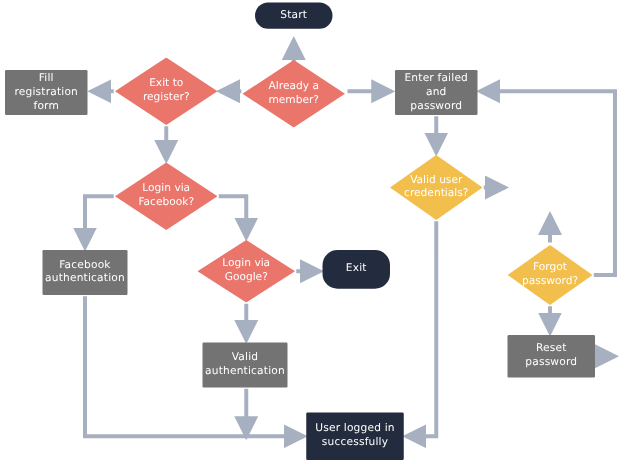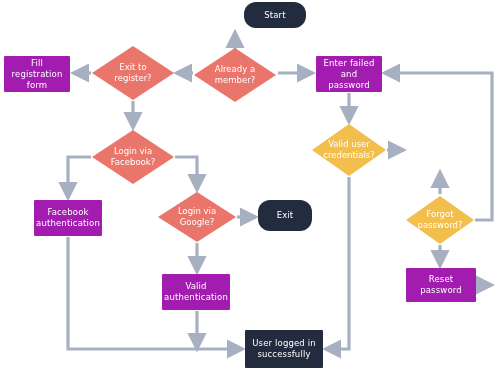--- a/index.html
+++ b/index.html
@@ -4,21 +4,21 @@
 <style>
   html,body{margin:0;padding:0;background:#ffffff;}
   body{width:500px;height:371px;overflow:hidden;
        font-family:"DejaVu Sans","Liberation Sans",sans-serif;}
   #canvas{position:relative;width:500px;height:371px;background:#ffffff;}
   .node{position:absolute;display:flex;align-items:center;justify-content:center;
         text-align:center;color:#ffffff;font-size:8.5px;line-height:11px;
         letter-spacing:.15px;box-sizing:border-box;padding:2px;}
   .node .lbl{display:block;width:100%;white-space:pre-line;}
   .rect{border-radius:1px;}
-  .teal{background:#a21caf;}
+  .teal{background:#737373;}
   .navy{background:#232b3e;}
   .pill{border-radius:12px;}
   .dia{position:absolute;}
   .dia svg{position:absolute;left:0;top:0;}
   .dia .dlbl{position:absolute;left:0;top:0;width:100%;height:100%;
        display:flex;align-items:center;justify-content:center;text-align:center;
        color:#ffffff;font-size:8.5px;line-height:11px;white-space:pre-line;}
   #wires{position:absolute;left:0;top:0;width:500px;height:371px;}
 </style>
 </head>
@@ -65,21 +65,21 @@
       <path d="M440,194 L440,172"></path>
 
       <path d="M440,245 L440,266"></path>
 
       <path d="M475,220 L492,220 L492,73 L384,73"></path>
 
       <path d="M477,285 L492,285"></path>
     </g>
   </svg>
 
-  <div class="node rect navy pill" style="left:204px;top:2px;width:62px;height:26px;margin-left:40px;">
+  <div class="node rect navy pill" style="left:204px;top:2px;width:62px;height:21px;">
     <span class="lbl">Start</span>
   </div>
 
   <div class="dia" style="left:194px;top:48px;width:82px;height:54px;">
     <svg width="82" height="54" viewBox="0 0 82 54">
         <polygon points="41,0 82,27 41,54 0,27" fill="#e9756b"></polygon>
       </svg>
     <span class="dlbl">Already a
 member?</span>
   </div>

